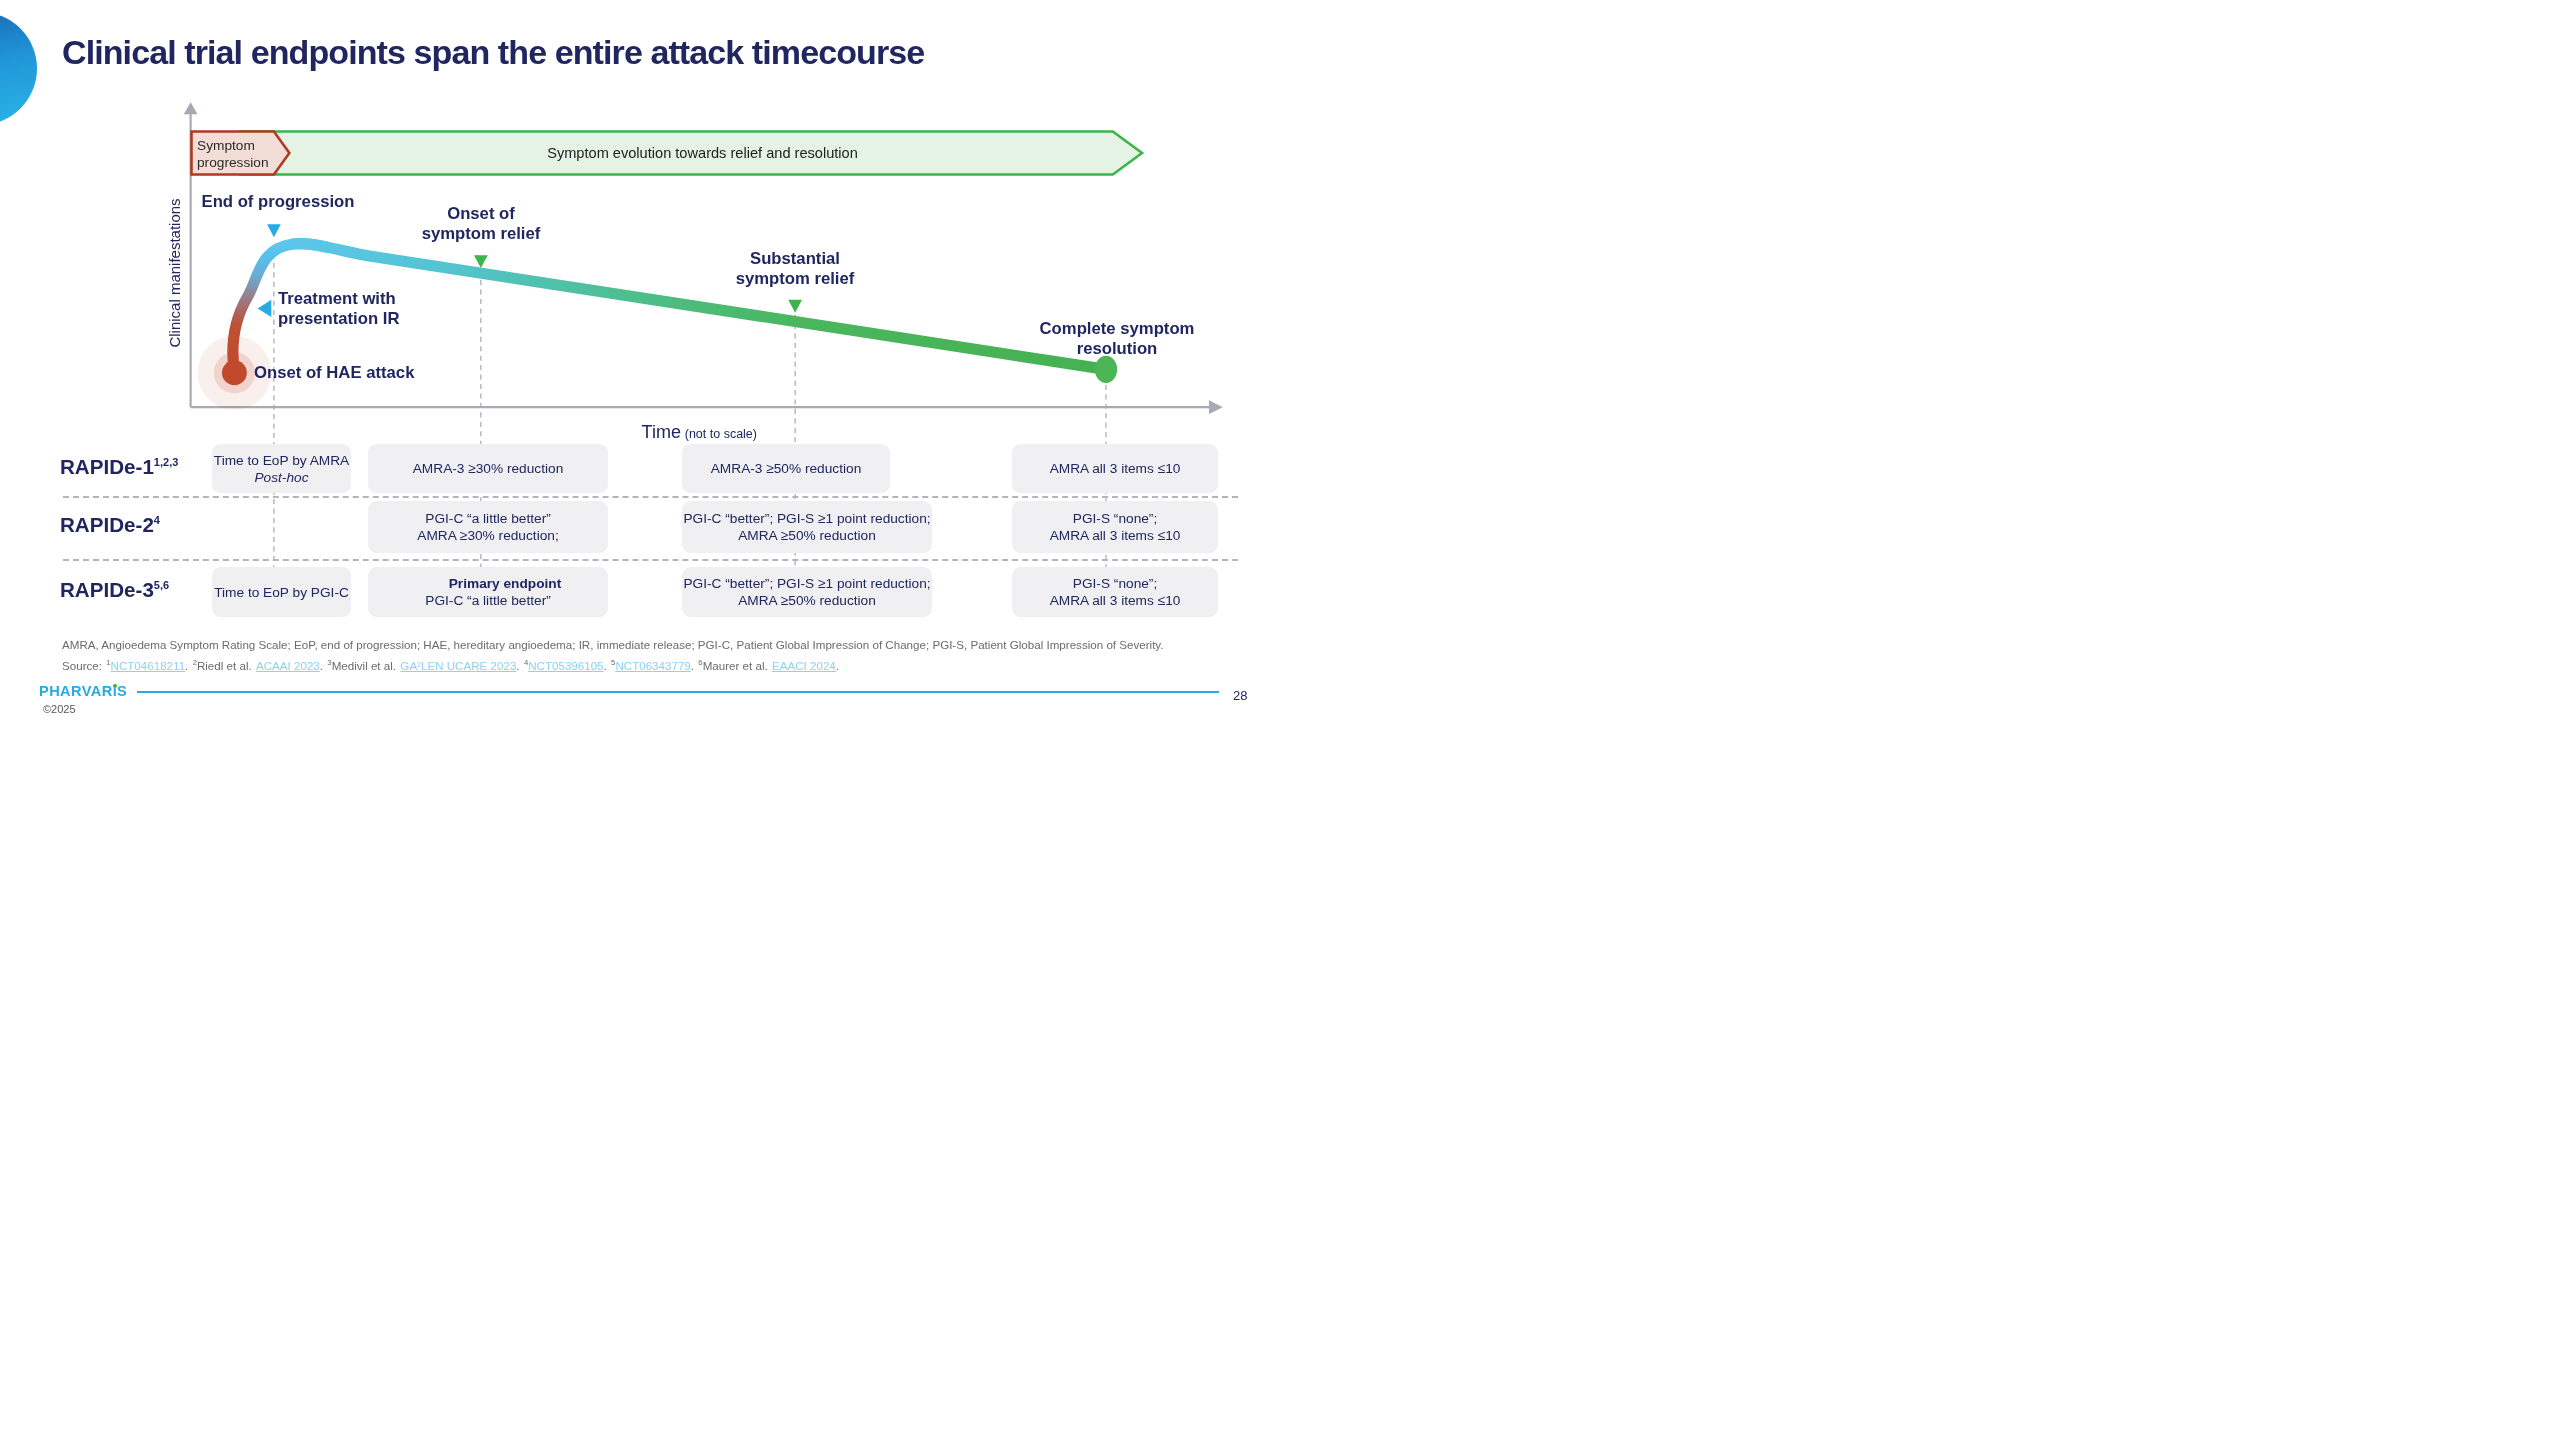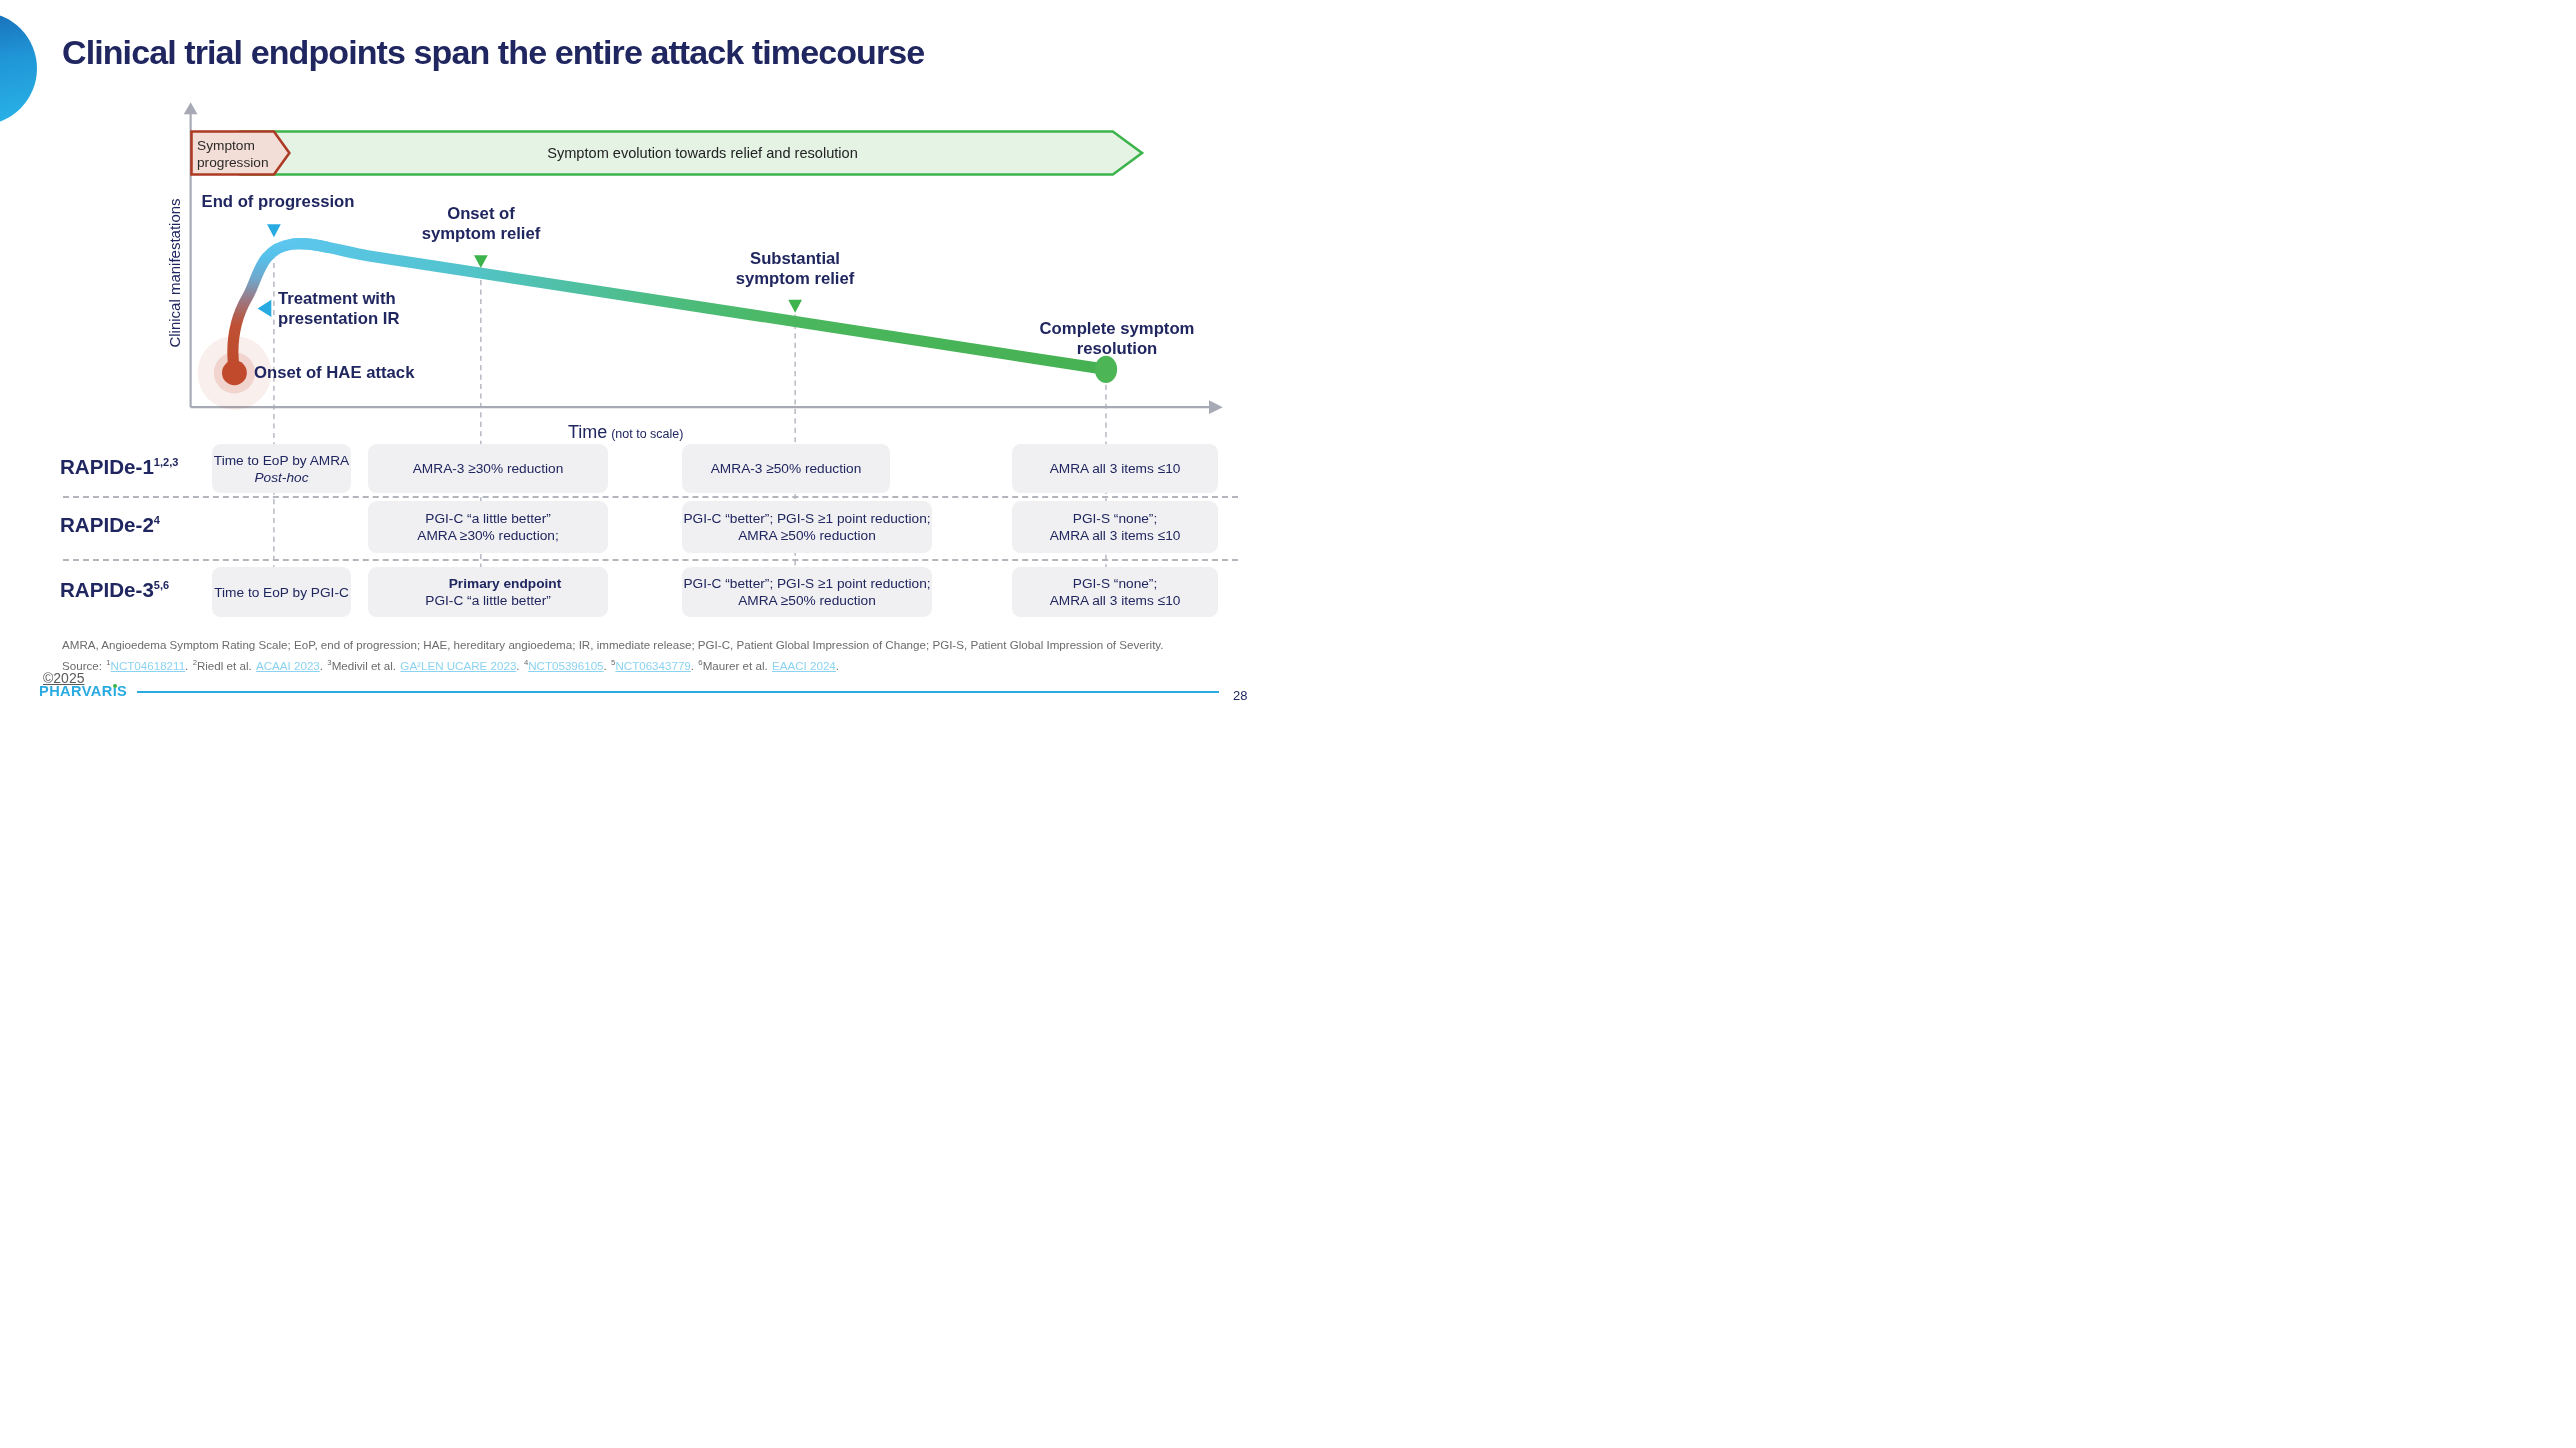--- a/index.html
+++ b/index.html
@@ -10,21 +10,21 @@
     background:linear-gradient(170deg,#1766b3 0%,#2095d6 45%,#29b5e8 100%);}
   
   .title{position:absolute;left:62px;top:33px;font-size:34px;font-weight:bold;letter-spacing:-0.9px;color:#20265f;white-space:nowrap;}
   
   .chart-svg{position:absolute;left:0;top:0;width:1288px;height:725px;}
   
   .banner-text-red{position:absolute;left:197px;top:137px;width:76px;font-size:13.7px;line-height:17px;color:#2b2a28;}
   .banner-text-green{position:absolute;left:292px;top:131px;width:821px;height:43px;display:flex;align-items:center;justify-content:center;font-size:14.6px;color:#222222;}
   
   .y-axis-label{position:absolute;left:174px;top:273px;transform:translate(-50%,-50%) rotate(-90deg);font-size:15px;color:#20265f;white-space:nowrap;}
-  .time-label{position:absolute;left:568px;top:422px;width:189px;text-align:left;color:#20265f;white-space:nowrap;}
+  .time-label{position:absolute;left:568px;top:422px;width:189px;text-align:right;color:#20265f;white-space:nowrap;}
   .time-label .t-main{font-size:18px;}
   .time-label .t-note{font-size:12.5px;}
   
   .anno{position:absolute;color:#20265f;font-weight:bold;font-size:16.7px;line-height:20px;}
   .anno.center{text-align:center;}
   
   .row-label{position:absolute;left:60px;color:#20265f;font-weight:bold;font-size:20.6px;white-space:nowrap;}
   .row-label sup{font-size:11px;}
   .cell{position:absolute;background:#f0f0f2;border-radius:8.6px;display:flex;flex-direction:column;align-items:center;justify-content:center;
     color:#20265f;font-size:13.7px;line-height:17px;text-align:center;padding:1.7px 3.4px;box-sizing:border-box;}
@@ -35,21 +35,21 @@
   
   .footnote{position:absolute;left:62px;color:#6b6b6b;font-size:11.6px;white-space:nowrap;}
   .footnote sup{font-size:7.7px;}
   .fn-link{color:#8bd3f1;text-decoration:underline;cursor:pointer;}
   .seg{margin-right:4.3px;}
   
   .logo{position:absolute;left:39px;top:683px;font-size:14.6px;font-weight:bold;color:#29abe2;letter-spacing:0.4px;}
   .logo-i{position:relative;}
   .logo-i::after{content:'';position:absolute;left:0px;top:1.3px;width:3.9px;height:3.9px;border-radius:50%;background:#3cb44b;}
   .footer-rule{position:absolute;left:137px;top:691px;width:1082px;height:2.1px;background:#29abe2;}
-  .copyright{position:absolute;left:43px;top:670px;font-size:14px;color:#595959;text-decoration:underline;}
+  .copyright{position:absolute;left:43px;top:703px;font-size:11px;color:#595959;}
   .disclaimer{position:absolute;left:0;right:0;top:701px;text-align:center;font-size:12.5px;color:#7f7f7f;}
   .page-number{position:absolute;left:1233px;top:688px;font-size:13px;color:#20265f;}
 </style>
 </head>
 <body>
 
 <div class="slide">
 
   <div class="corner-circle"></div>
 

